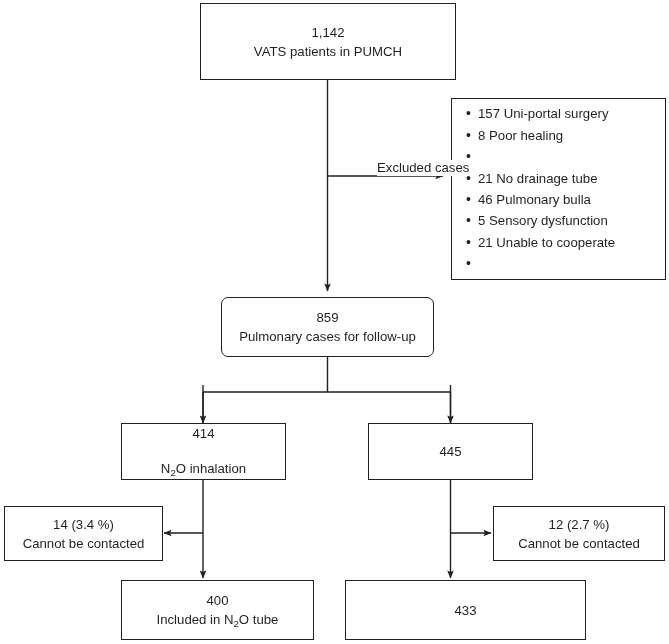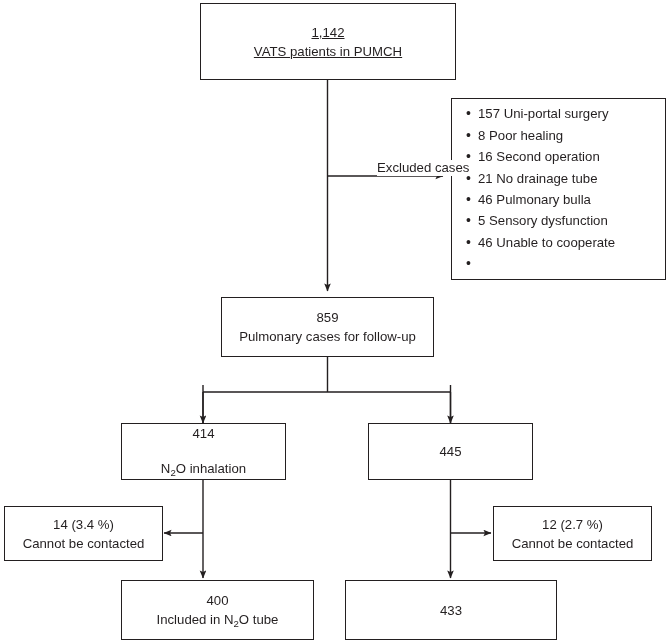--- a/index.html
+++ b/index.html
@@ -101,87 +101,86 @@
     <path d="M203,385 L203,423" stroke="#231f20" stroke-width="1.4" fill="none" marker-end="url(#arrowhead)"></path>
     <path d="M450.5,385 L450.5,423" stroke="#231f20" stroke-width="1.4" fill="none" marker-end="url(#arrowhead)"></path>
 
     <path d="M203,480 L203,578" stroke="#231f20" stroke-width="1.4" fill="none" marker-end="url(#arrowhead)"></path>
     <path d="M203,533 L164,533" stroke="#231f20" stroke-width="1.4" fill="none" marker-end="url(#arrowhead)"></path>
 
     <path d="M450.5,480 L450.5,578" stroke="#231f20" stroke-width="1.4" fill="none" marker-end="url(#arrowhead)"></path>
     <path d="M450.5,533 L491,533" stroke="#231f20" stroke-width="1.4" fill="none" marker-end="url(#arrowhead)"></path>
   </svg>
 
-  <div class="node-box" style="left:200px; top:3px; width:256px; height:77px;text-decoration:underline;">
+  <div class="node-box" style="left:200px; top:3px; width:256px; height:77px;">
     <div class="line">1,142</div>
     <div class="line">VATS patients in PUMCH</div>
   </div>
 
   <div class="edge-label" style="left:343px; top:160px;margin-left:34px;">Excluded cases</div>
 
   <div class="list-box" style="left:451px; top:98px; width:215px; height:182px;">
     <div class="bullet-row">
       <span class="dot">•</span>
       <span>157 Uni-portal surgery</span>
     </div>
     <div class="bullet-row">
       <span class="dot">•</span>
       <span>8 Poor healing</span>
     </div>
     <div class="bullet-row">
       <span class="dot">•</span>
-      <span>16 Second operation</span>
     </div>
     <div class="bullet-row">
       <span class="dot">•</span>
       <span>21 No drainage tube</span>
     </div>
     <div class="bullet-row">
       <span class="dot">•</span>
       <span>46 Pulmonary bulla</span>
     </div>
     <div class="bullet-row">
       <span class="dot">•</span>
       <span>5 Sensory dysfunction</span>
     </div>
     <div class="bullet-row">
       <span class="dot">•</span>
-      <span>46 Unable to cooperate</span>
+      <span>21 Unable to cooperate</span>
     </div>
     <div class="bullet-row">
       <span class="dot">•</span>
     </div>
   </div>
 
-  <div class="node-box" style="left:221px; top:297px; width:213px; height:60px;">
+  <div class="node-box" style="left:221px; top:297px; width:213px; height:60px;border-radius:7px;">
     <div class="line">859</div>
     <div class="line">Pulmonary cases for follow-up</div>
   </div>
 
   <div class="node-box" style="left:121px; top:423px; width:165px; height:57px;justify-content:space-between;">
     <div class="line">414</div>
     <div class="line"><span>N</span><sub>2</sub><span>O inhalation</span></div>
   </div>
 
   <div class="node-box" style="left:368px; top:423px; width:165px; height:57px;">
     <div class="line">445</div>
   </div>
 
   <div class="node-box" style="left:4px; top:506px; width:159px; height:55px;">
     <div class="line">14 (3.4 %)</div>
     <div class="line">Cannot be contacted</div>
   </div>
 
-  <div class="node-box" style="left:493px; top:506px; width:159px; height:55px;">
+  <div class="node-box" style="left:493px; top:506px; width:172px; height:55px;">
     <div class="line">12 (2.7 %)</div>
     <div class="line">Cannot be contacted</div>
   </div>
 
   <div class="node-box" style="left:121px; top:580px; width:193px; height:60px;">
     <div class="line">400</div>
     <div class="line"><span>Included in N</span><sub>2</sub><span>O tube</span></div>
   </div>
 
-  <div class="node-box" style="left:345px; top:580px; width:212px; height:60px;">
+  <div class="node-box" style="left:345px; top:580px; width:241px; height:60px;">
     <div class="line">433</div>
   </div>
 
 </div>
 
 </body></html>

